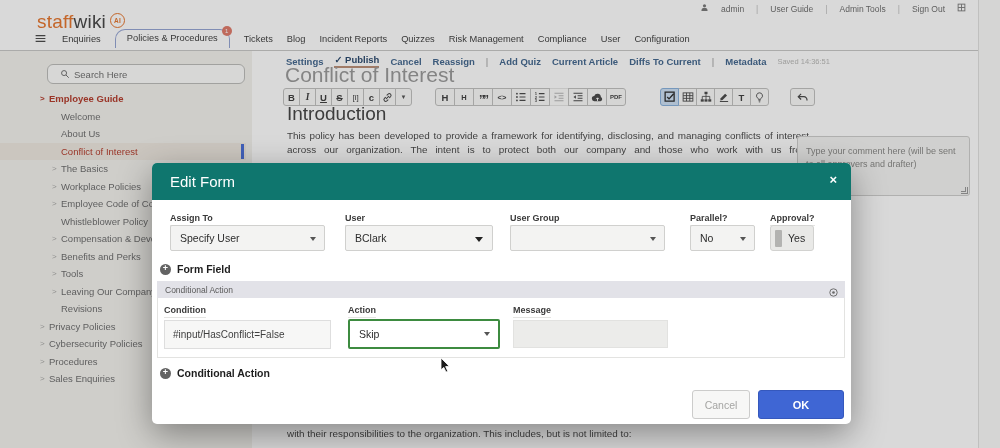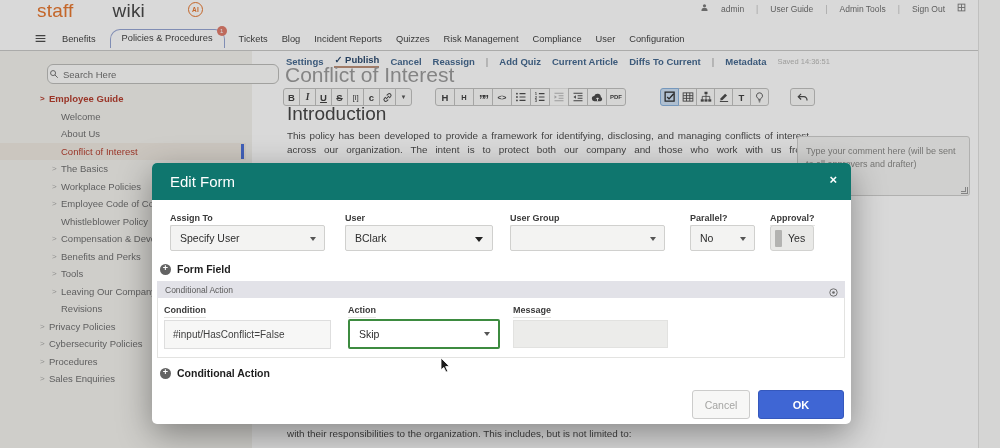--- a/index.html
+++ b/index.html
@@ -8,36 +8,36 @@
 
   
   #right-strip { left:978px; top:0; width:22px; height:448px; background:#fbfbfa; border-left:1px solid #e2e2e0; }
 
   
   #topbar { top:0; left:0; width:978px; height:17px; display:flex; justify-content:flex-end; align-items:center; gap:12px; padding-right:12px; font-size:8.5px; color:#6e6e6e; }
   #topbar .sep { color:#bdbdbd; }
   #topbar .tlink { cursor:pointer; }
 
   
-  #logo { left:37px; top:0; font-size:19px; letter-spacing:0.2px; display:flex; align-items:center;gap:39px; }
+  #logo { left:37px; top:11px; font-size:19px; letter-spacing:0.2px; display:flex; align-items:center; }
   #logo .p1 { color:#e6762e; }
   #logo .p2 { color:#474747; }
   #logo .ai { margin-left:4px; width:15px; height:15px; border:1.5px solid #e6762e; border-radius:50%; color:#e6762e; font-size:6.5px; font-weight:bold; display:flex; align-items:center; justify-content:center; margin-top:-4px; }
 
   
   #nav { left:34px; top:27px; height:23px; display:flex; align-items:center; gap:14px; font-size:9.3px; color:#3f3f3f; }
   .nav-item { padding:3px 0; cursor:pointer; white-space:nowrap; }
   .nav-item.active { border:1px solid #96a5d3; border-bottom:none; border-radius:10px 10px 0 0; padding:3px 11px 5px; position:relative; }
   .nav-badge { position:absolute; top:-4px; right:-3px; width:10px; height:10px; border-radius:50%; background:#e07b6b; color:#fff; font-size:6px; display:flex; align-items:center; justify-content:center; }
   #nav-underline { top:50px; left:0; width:978px; border-top:1px solid #c9c9c7; }
   #hamburger { width:14px; height:14px; cursor:pointer; display:flex; align-items:center; }
 
   
   #sidebar { left:0; top:51px; width:252px; height:397px; background:#f3f2ee; }
-  #search-wrap { left:47px; top:64px; width:232px; height:20px; background:#fdfdfc; border:1px solid #bdbdba; border-radius:6px; display:flex; align-items:center; padding:0 1px; }
+  #search-wrap { left:47px; top:64px; width:198px; height:20px; background:#fdfdfc; border:1px solid #bdbdba; border-radius:6px; display:flex; align-items:center; padding:0 12px; }
   #search-input { border:none; outline:none; background:transparent; font-size:9.5px; color:#555; width:100%; margin-left:4px; font-family:"Liberation Sans", sans-serif; }
   #search-input::placeholder { color:#6f6f6f; }
   #tree { left:0; top:90px; width:252px; list-style:none; }
   #tree li { height:17.5px; display:flex; align-items:center; font-size:9.5px; color:#6e6e6e; cursor:pointer; white-space:nowrap; overflow:hidden; }
   #tree li .chev { width:9px; font-size:8px; color:#a9a9a6; flex:none; }
   #tree li.lvl0 { padding-left:40px; }
   #tree li.lvl0.nochev { padding-left:49px; }
   #tree li.lvl1 { padding-left:52px; }
   #tree li.lvl1.nochev { padding-left:61px; }
   #tree li.red { color:#b43c2c; }
@@ -165,21 +165,21 @@
 
 <div id="nav" class="abs">
   <span id="hamburger">
       <svg viewBox="0 0 16 16" width="13" height="13">
         <g stroke="#4a4a4a" stroke-width="1.5">
           <path d="M2 4.5h12M2 8h12M2 11.5h12"></path>
         </g>
       </svg>
     </span>
 
-<div class="nav-item"><span>Benefits</span></div>
+<div class="nav-item"><span>Enquiries</span></div>
     <div class="nav-item active"><span>Policies &amp; Procedures</span><span class="nav-badge">1</span></div>
     <div class="nav-item"><span>Tickets</span></div>
     <div class="nav-item"><span>Blog</span></div>
     <div class="nav-item"><span>Incident Reports</span></div>
     <div class="nav-item"><span>Quizzes</span></div>
     <div class="nav-item"><span>Risk Management</span></div>
     <div class="nav-item"><span>Compliance</span></div>
     <div class="nav-item"><span>User</span></div>
     <div class="nav-item"><span>Configuration</span></div>
   </div>

